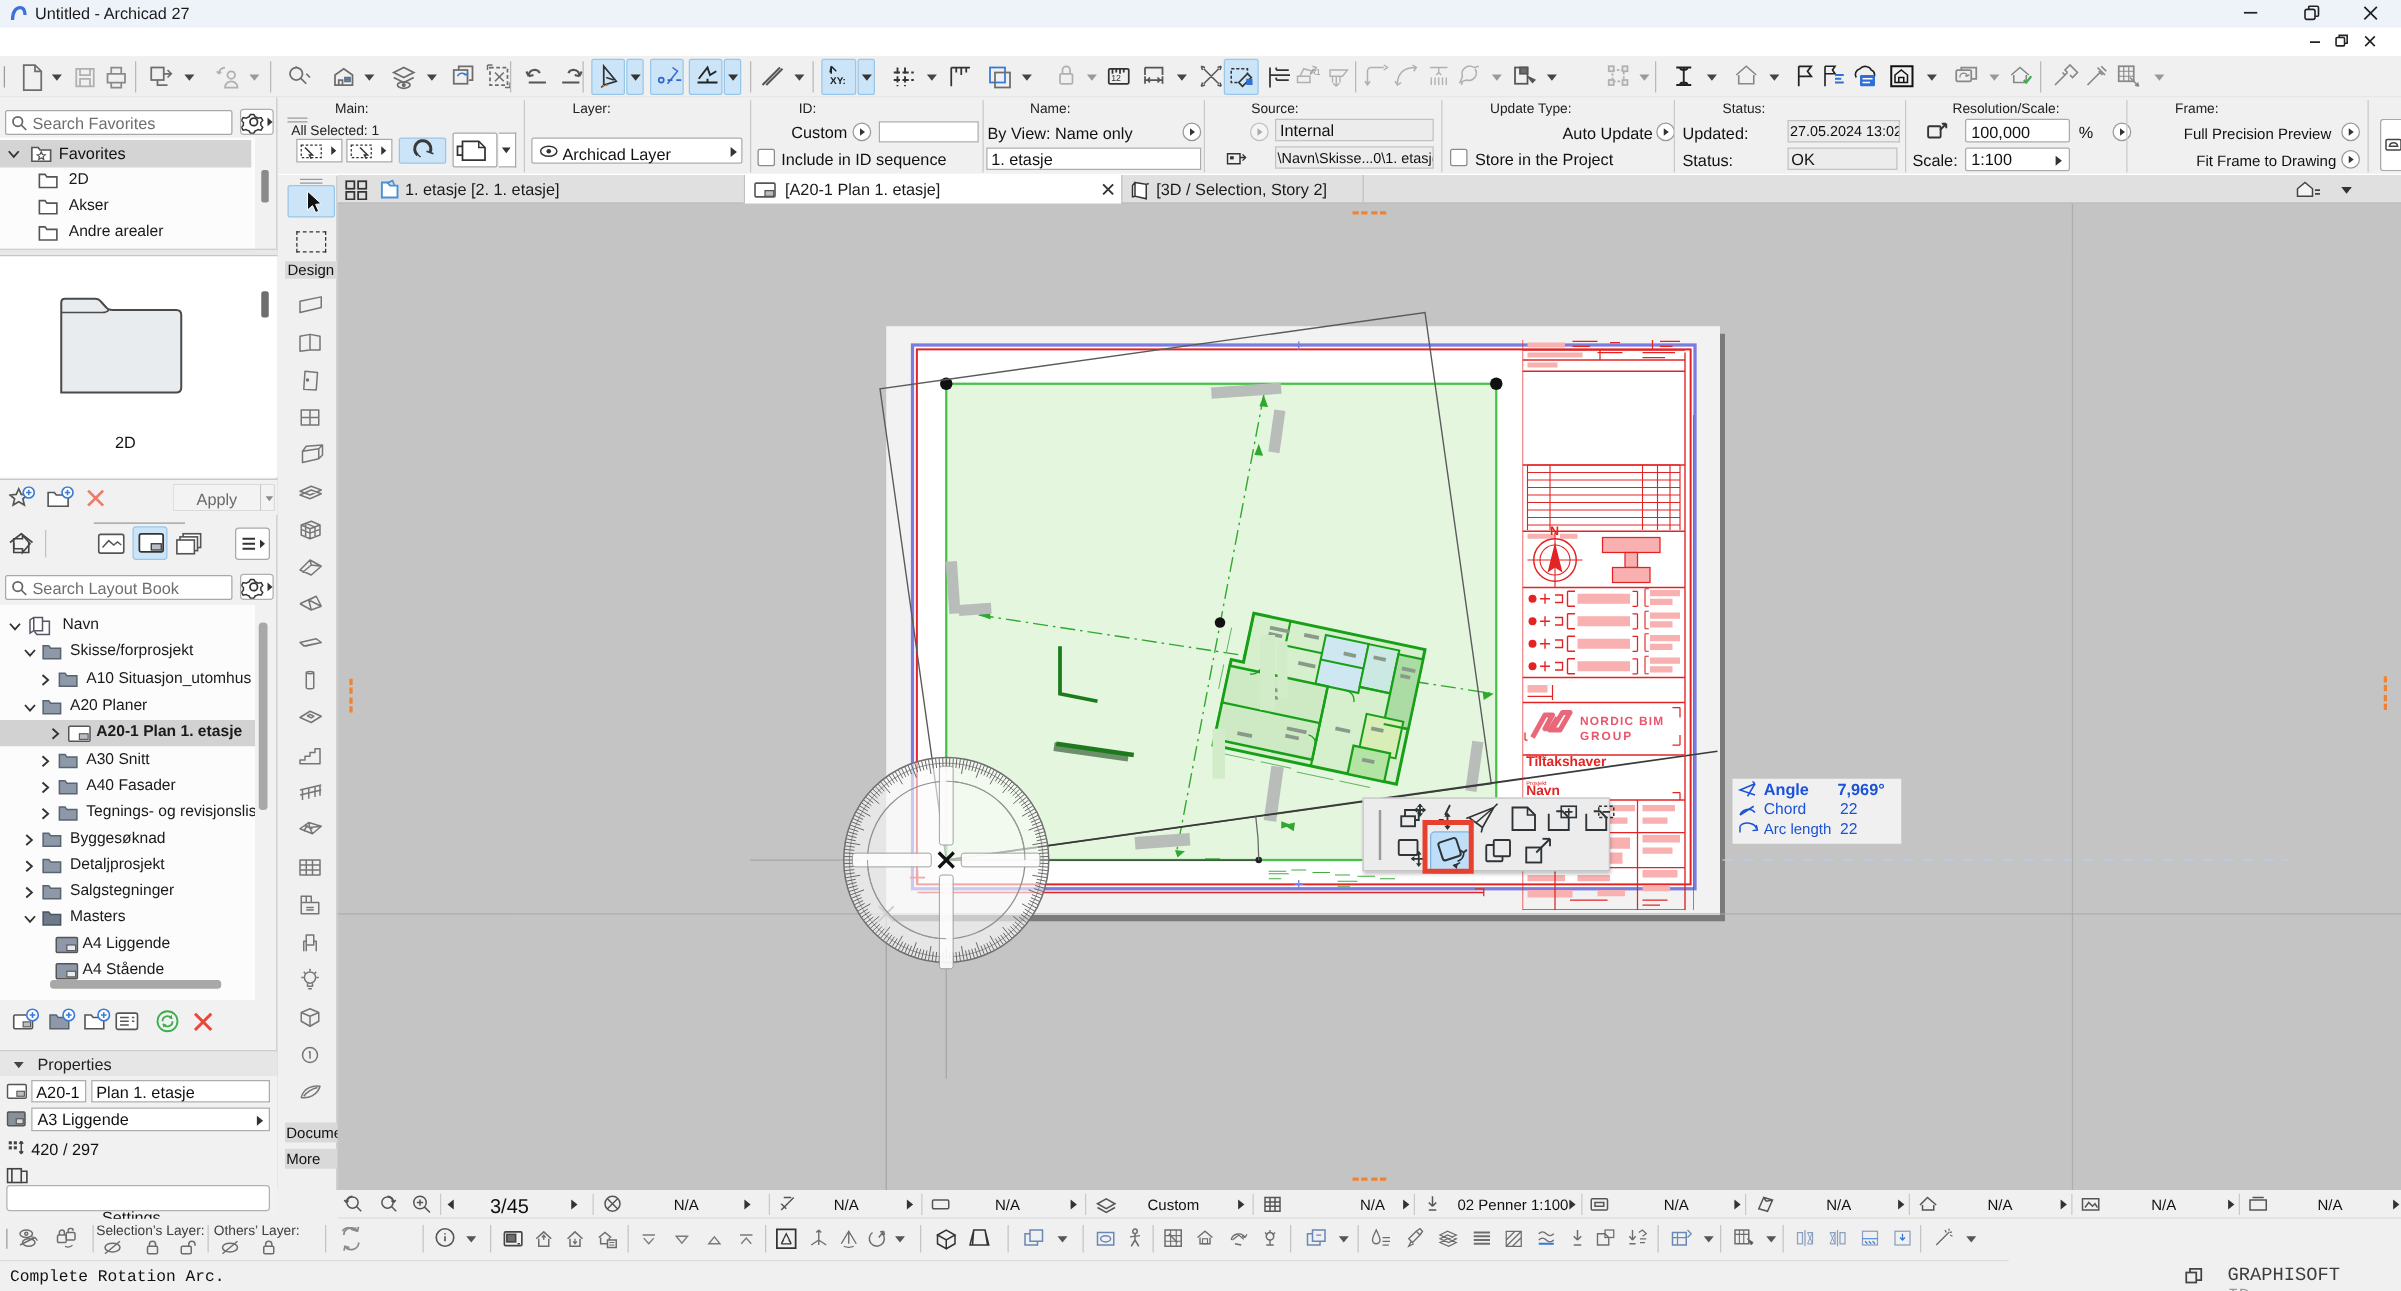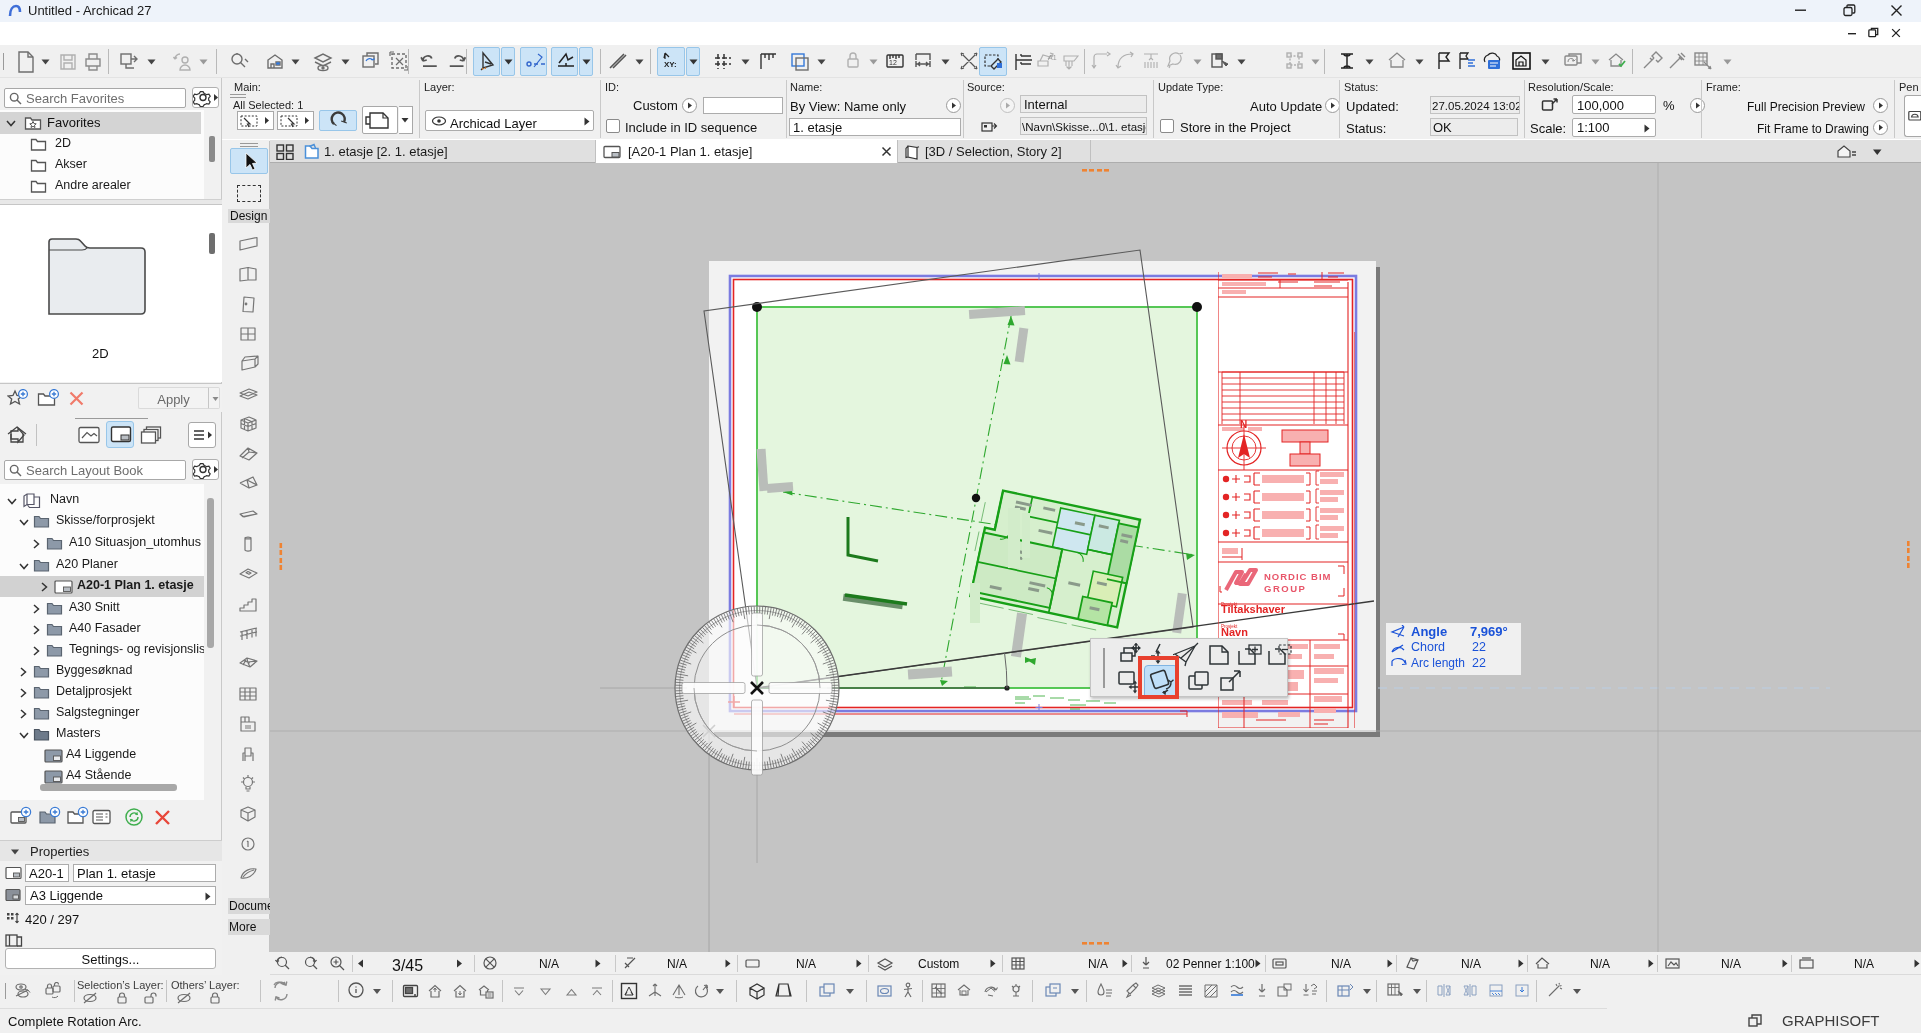--- a/index.html
+++ b/index.html
@@ -5,30 +5,30 @@
 * { margin:0; padding:0; box-sizing:border-box; }
 html,body { width:1921px; height:1033px; overflow:hidden; font-family:"Liberation Sans",sans-serif; }
 body { position:relative; background:#f0f0f0; }
 .abs { position:absolute; }
 .titlebar { left:0; top:0; width:1921px; height:22px; background:#eef3fa; font-size:13px; color:#1a1a1a; }
 .menubar { left:0; top:22px; width:1921px; height:23px; background:#ffffff; }
 .menubar span.mi { display:inline-block; font-size:13px; color:#111; padding:4px 5px 0 5px; }
 .menubar span.mi u { text-decoration:underline; text-underline-offset:2px; }
 .toolbar { left:0; top:45px; width:1921px; height:33px; background:#f0f0f0; border-bottom:1px solid #e3e3e3; }
 .infobox { left:0; top:78px; width:1921px; height:62px; background:#f0f0f0; border-bottom:1px solid #ffffff; }
-.ib-label { position:absolute; top:3px; font-size:11px; color:#222; white-space:nowrap; }
+.ib-label { position:absolute; top:3px; font-size:11px; color:#222; white-space:nowrap;margin-left:34px; }
 .ib-sep { position:absolute; top:2px; width:1px; height:58px; background:#c9c9c9; }
 .tabbar { left:270px; top:140px; width:1651px; height:23px; background:#e0e0e0; border-bottom:1px solid #adadad; }
 .tab-txt { font-size:13px; color:#1a1a1a; }
 .leftpanel { left:0; top:78px; width:222px; height:874px; background:#f1f1f1; border-right:1px solid #c9c9c9; }
 .toolboxcol { left:228px; top:141px; width:42px; height:811px; background:#f0f0f0; border-right:1px solid #c3c3c3; }
 .canvas { left:270px; top:163px; width:1651px; height:789px; background:#c4c4c4; overflow:hidden; }
 .quickbar { left:270px; top:952px; width:1651px; height:23px; background:#f0f0f0; border-bottom:1px solid #dadada; font-size:12px; color:#111; }
 .bottombar2 { left:0; top:975px; width:1921px; height:33px; background:#f0f0f0; }
-.statusbar { left:0; top:1008px; width:1607px; height:25px; background:#f0f0f0; border-top:1px solid #dcdcdc; font-size:13px; color:#111; }
+.statusbar { left:0; top:1008px; width:1607px; height:25px; background:#f0f0f0; border-top:1px solid #dcdcdc; font-size:13px; color:#111;font-family:Liberation Mono, monospace; }
 .btn-blue { background:#cce4f7; border:1px solid #98c6e9; }
 .inpt { position:absolute; background:#fff; border:1px solid #acacac; font-size:13px; color:#111; }
 .combo { position:absolute; background:#fff; border:1px solid #acacac; font-size:13px; color:#111; }
 .tree-row { position:absolute; left:0; width:204px; height:21px; font-size:12.5px; color:#1a1a1a; white-space:nowrap; overflow:hidden; }
 svg { display:block; }
 .seg-na { font-size:12px; color:#111; }
 </style>
 </head>
 <body>
 
@@ -919,21 +919,21 @@
           <rect x="1" y="6" width="2.5" height="2.5"></rect>
           <rect x="5" y="6" width="2.5" height="2.5"></rect>
         </g>
         <path d="M11 2 v10 M11 2 L9.5 4 M11 2 L12.5 4 M11 12 L9.5 10 M11 12 L12.5 10" stroke="#444" stroke-width="1.2" fill="none"></path>
       </svg>
     <span class="abs" style="left:25px;top:51px;font-size:13px;color:#111">420 / 297</span>
     <svg class="abs" style="left:5px;top:72px" width="18" height="15" viewBox="0 0 18 15">
         <rect x="1" y="2" width="11" height="11" fill="none" stroke="#444" stroke-width="1.3"></rect>
         <path d="M4.5 2 v11 M12 4 L16.5 4 L16.5 13 L12 13" fill="none" stroke="#444" stroke-width="1.3"></path>
       </svg>
-    <div class="abs" style="left:5px;top:87px;width:211px;height:21px;background:#fff;border:1px solid #b2b2b2;border-radius:3px;text-align:center;font-size:13px;color:#111;padding-top:3px">Settings...</div>
+    <div class="abs" style="left:5px;top:87px;width:211px;height:21px;background:#fff;border:1px solid #b2b2b2;border-radius:3px;text-align:center;font-size:13px;color:#111;padding-top:17px">Settings...</div>
   </div>
 </div>
 
 <div class="abs toolboxcol" id="toolboxcol">
   <div class="abs" style="left:12px;top:2px;width:18px;height:1px;background:#999"></div>
   <div class="abs" style="left:12px;top:5px;width:18px;height:1px;background:#999"></div>
   <div class="abs btn-blue" style="left:2px;top:7px;width:38px;height:26px;border-radius:2px">
     <svg width="36" height="24" viewBox="0 0 36 24">
         <path d="M15 4 L15 19 L19 15.5 L21.5 21 L24 20 L21.5 14.5 L26 14 Z" fill="#111" stroke="#fff" stroke-width="0.8"></path>
       </svg>

